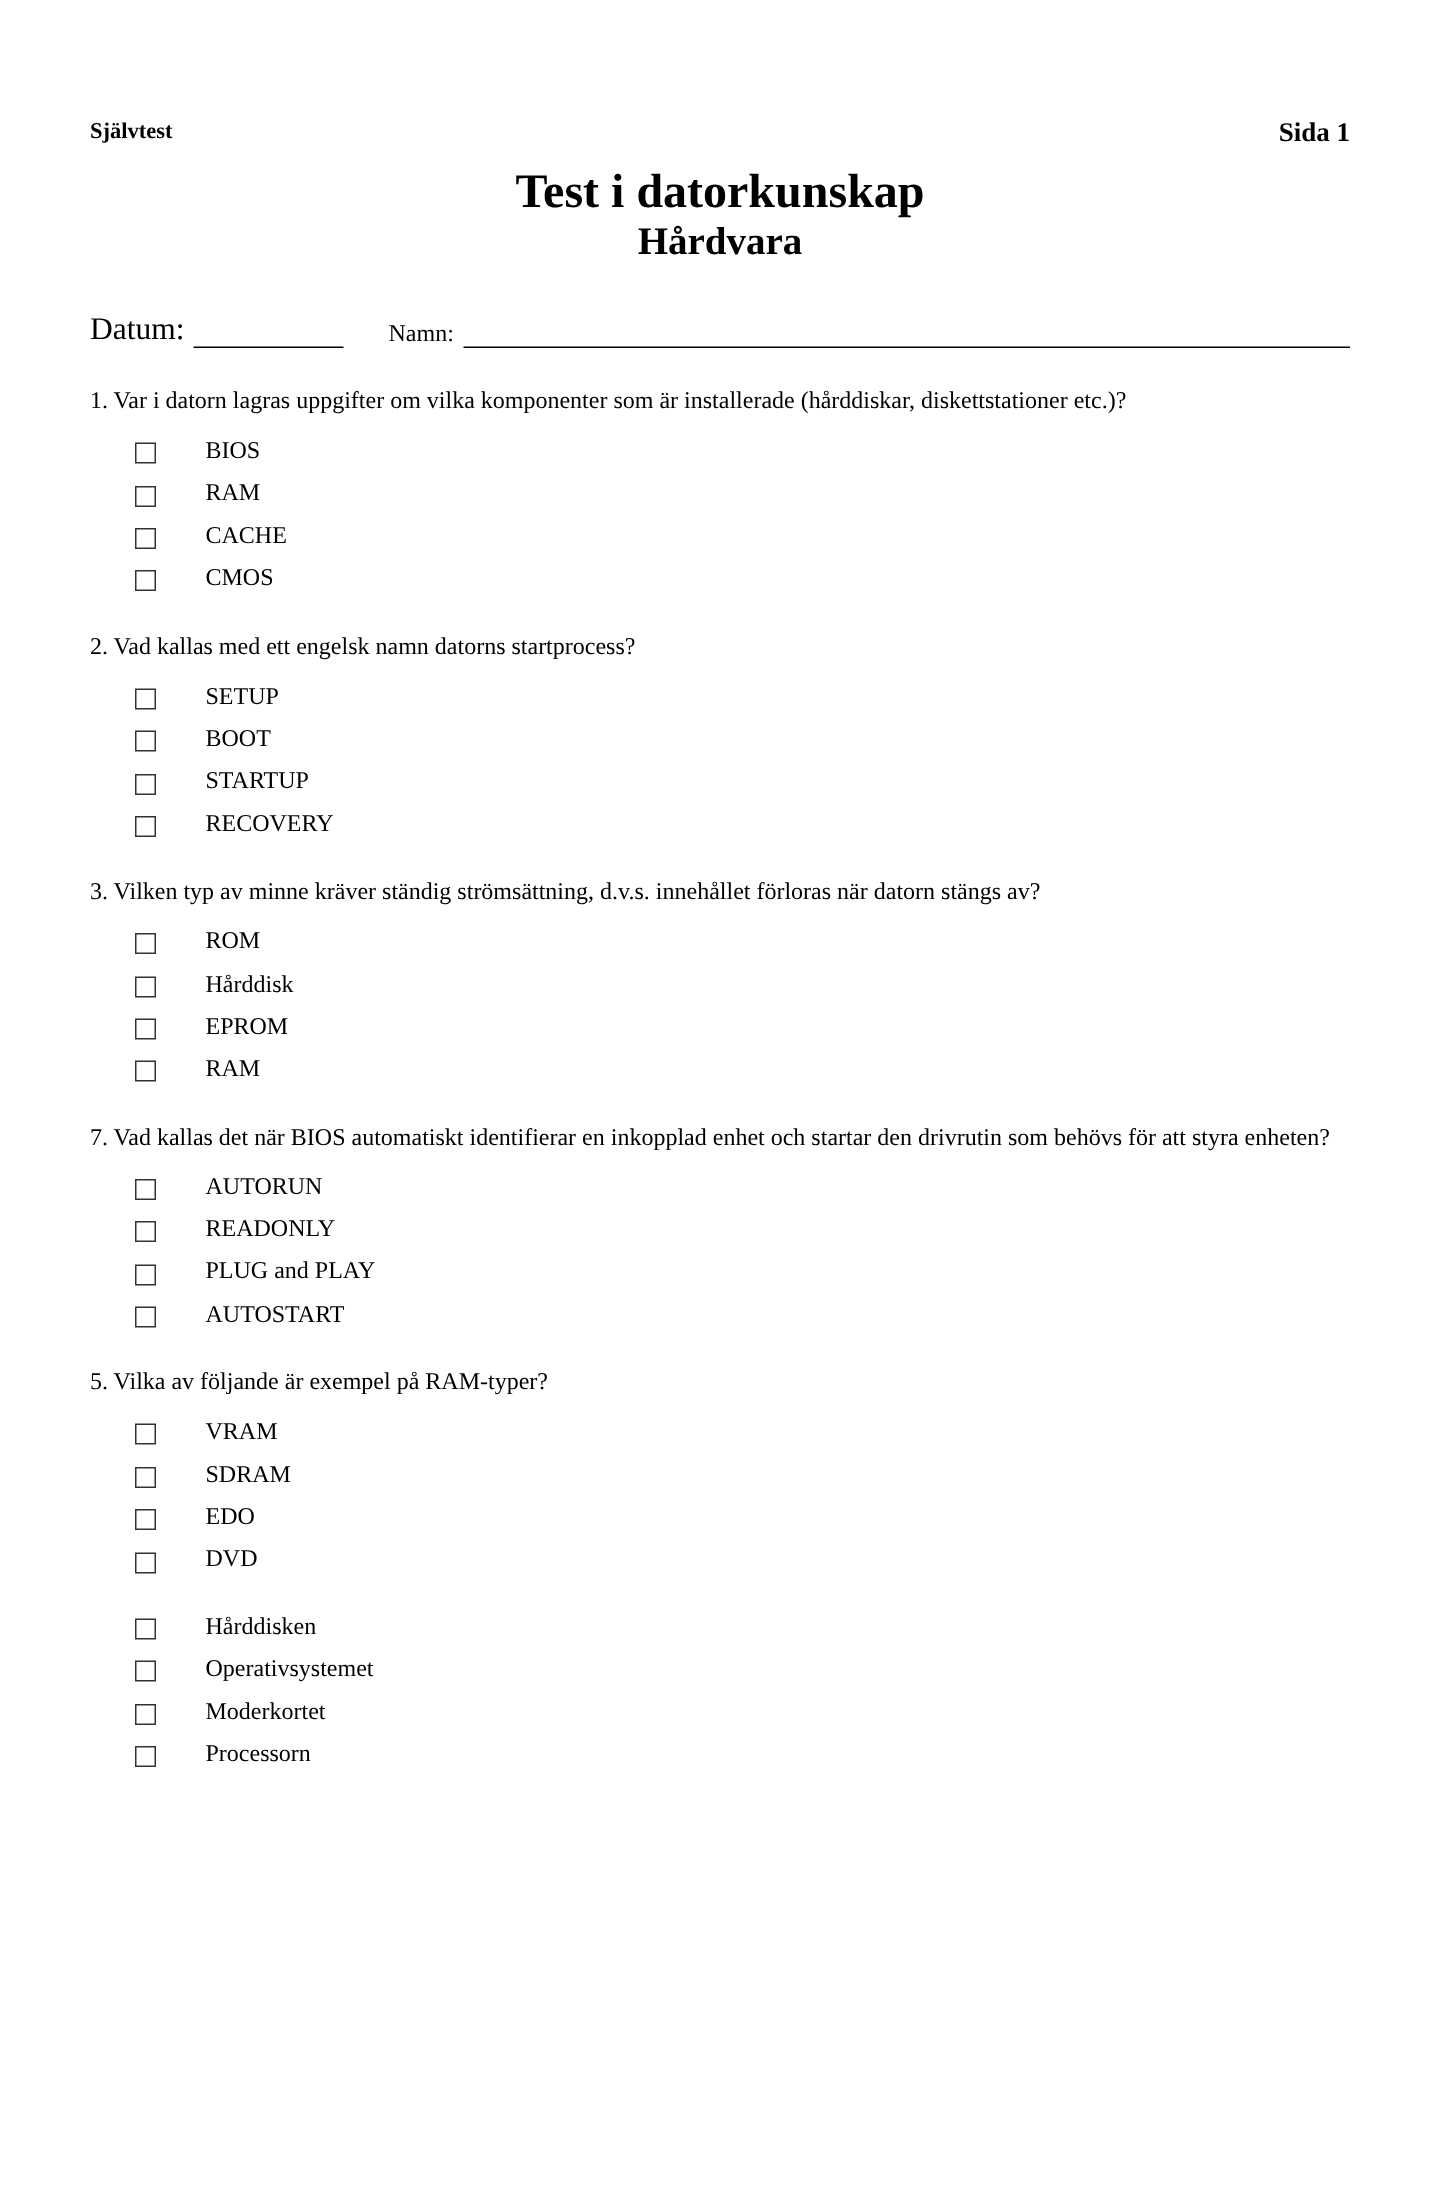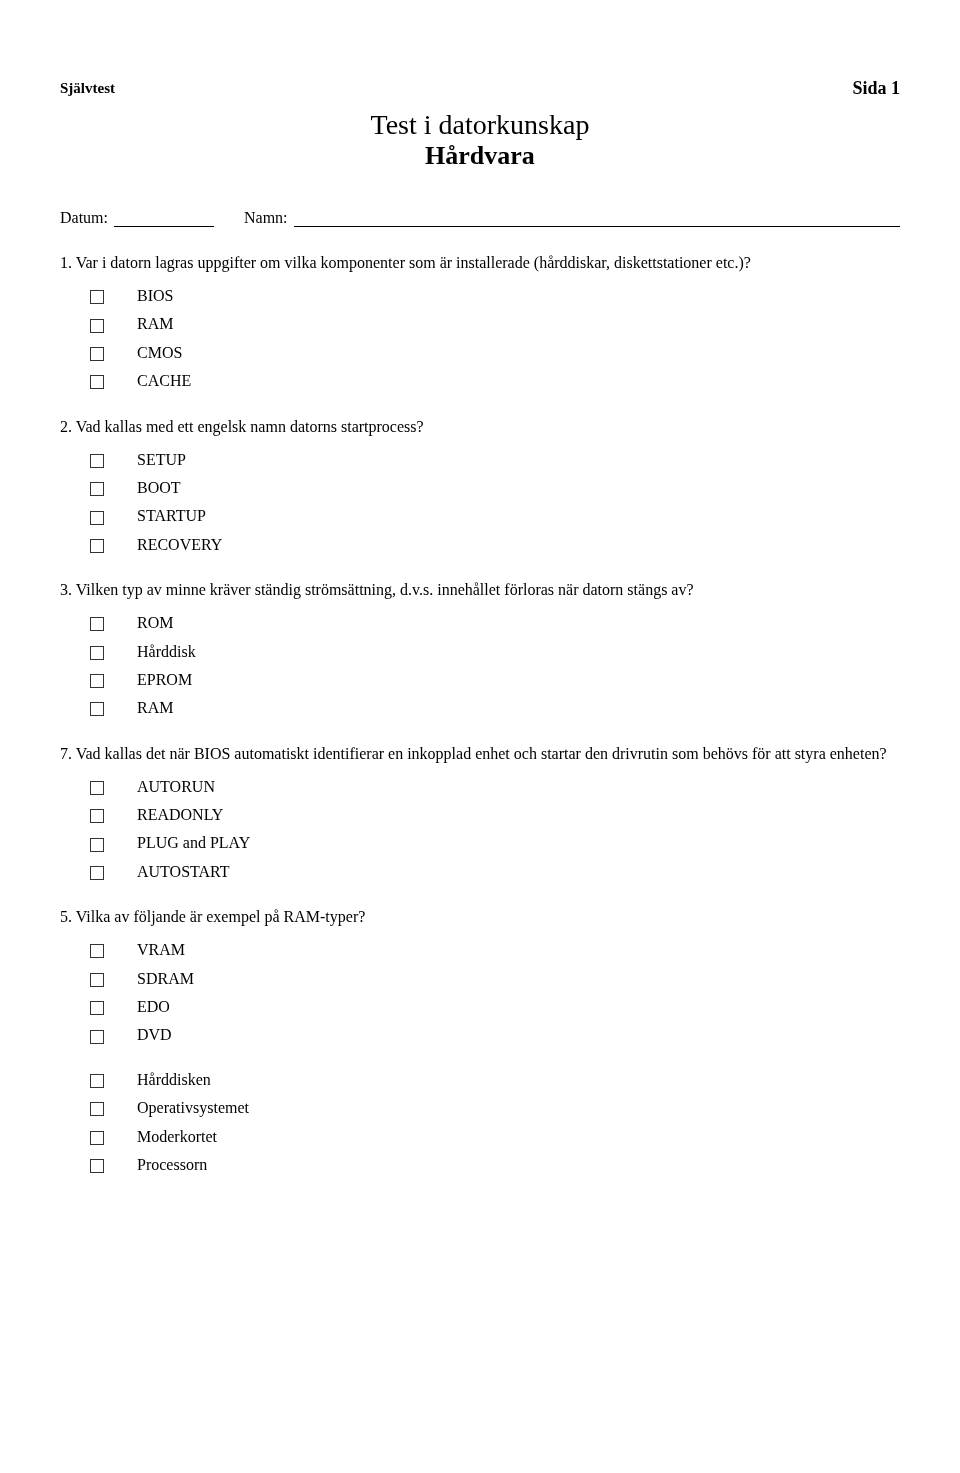--- a/index.html
+++ b/index.html
@@ -36,22 +36,22 @@
       font-size: 18px;
       font-weight: bold;
     }
 
     .title-block {
       text-align: center;
       margin-bottom: 20px;
     }
 
     .main-title {
-      font-size: 28px;
-      font-weight: normal;
+      font-size: 32px;
+      font-weight: bold;
     }
 
     .sub-title {
       font-size: 26px;
       font-weight: bold;
     }
 
     .datum-namn-row {
       display: flex;
       align-items: flex-end;
@@ -59,21 +59,21 @@
       gap: 30px;
     }
 
     .datum-field {
       display: flex;
       align-items: flex-end;
       gap: 6px;
     }
 
     .datum-label {
-      font-size: 16px;
+      font-size: 21px;
       white-space: nowrap;
       text-align: center;
     }
 
     .underline-field {
       border-bottom: 1px solid #000;
       min-width: 100px;
       height: 20px;
       display: inline-block;
     }
@@ -164,26 +164,26 @@
         <li>
           <span class="checkbox-icon"></span>
           <span>BIOS</span>
         </li>
         <li>
           <span class="checkbox-icon"></span>
           <span>RAM</span>
         </li>
         <li>
           <span class="checkbox-icon"></span>
+          <span>CACHE</span>
+        </li>
+        <li>
+          <span class="checkbox-icon"></span>
           <span>CMOS</span>
         </li>
-        <li>
-          <span class="checkbox-icon"></span>
-          <span>CACHE</span>
-        </li>
       </ul>
     </div>
     <div class="question-block">
       <p class="question-text">2. Vad kallas med ett engelsk namn datorns startprocess?</p>
       <ul class="options-list">
         <li>
           <span class="checkbox-icon"></span>
           <span>SETUP</span>
         </li>
         <li>

